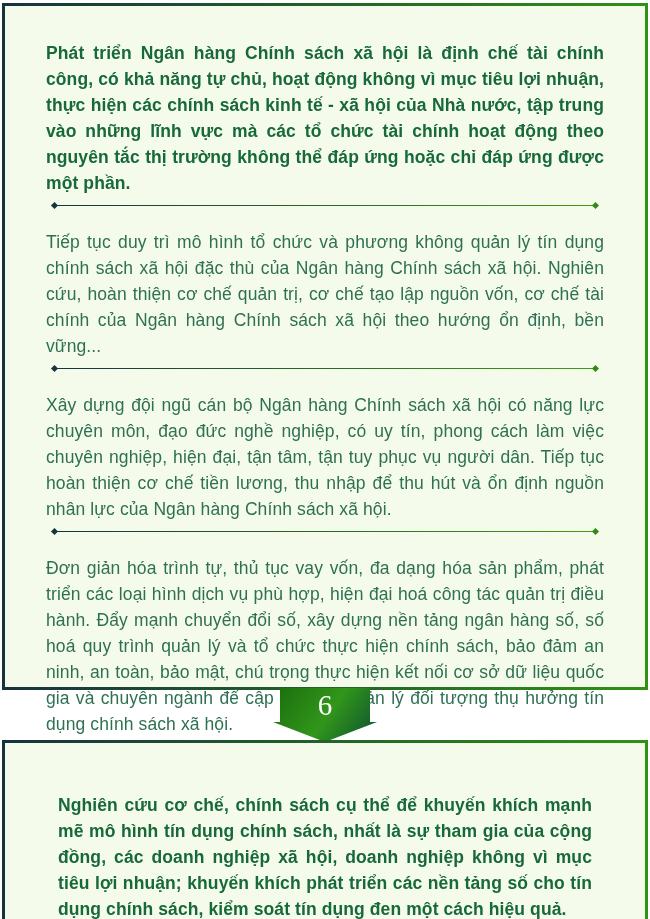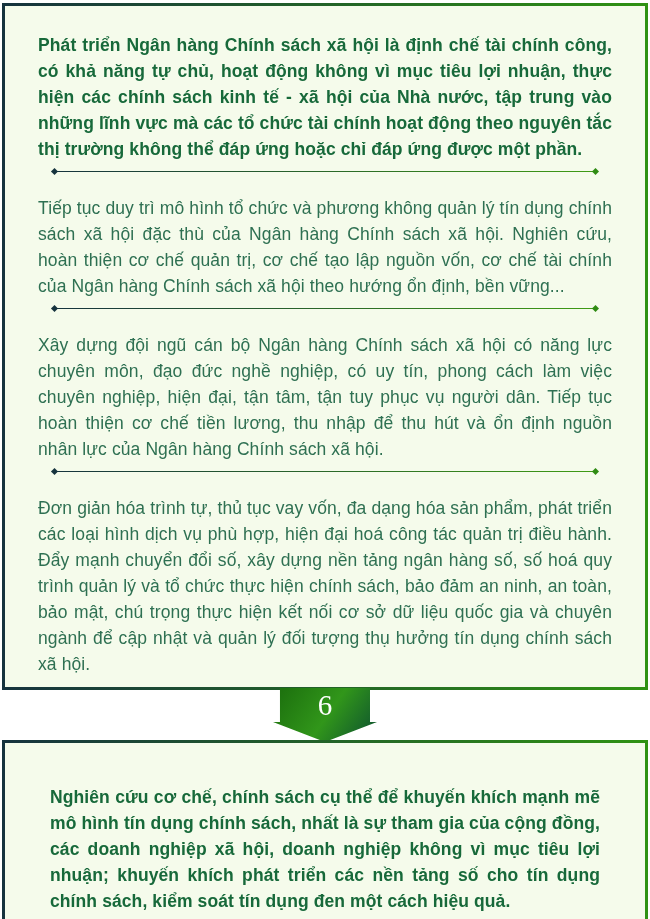--- a/index.html
+++ b/index.html
@@ -13,21 +13,21 @@
   .box {
     position:absolute; left:2px; right:2px; box-sizing:border-box;
     background:#f5fbeb;
     border:3px solid #2f9213;
     border-image: linear-gradient(to right, #16333e, #2f9213) 1;
   }
   .top-box  { top:3px;   height:687px; padding:26px 33px 0 33px; }
   .bottom-box { top:740px; height:188px; padding:41px 45px 0 45px; }
 
   .para {
-    margin:0; padding:0;
+    margin:8px; padding:0;
     color:#2e7052;
     font-size:17.5px; line-height:26px;
     text-align:justify;
     letter-spacing:0.1px;
   }
   .para.bold { font-weight:bold; color:#17693a; }
 
   .divider {
     position:relative; height:1px;
     margin:9px 16px 23px 16px;

